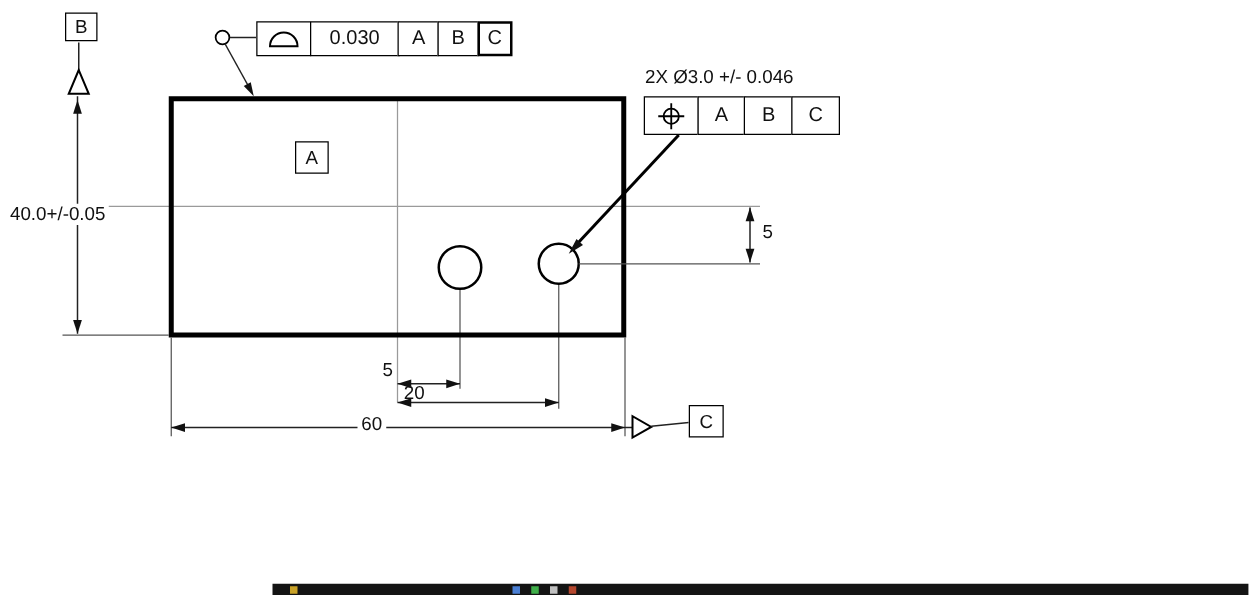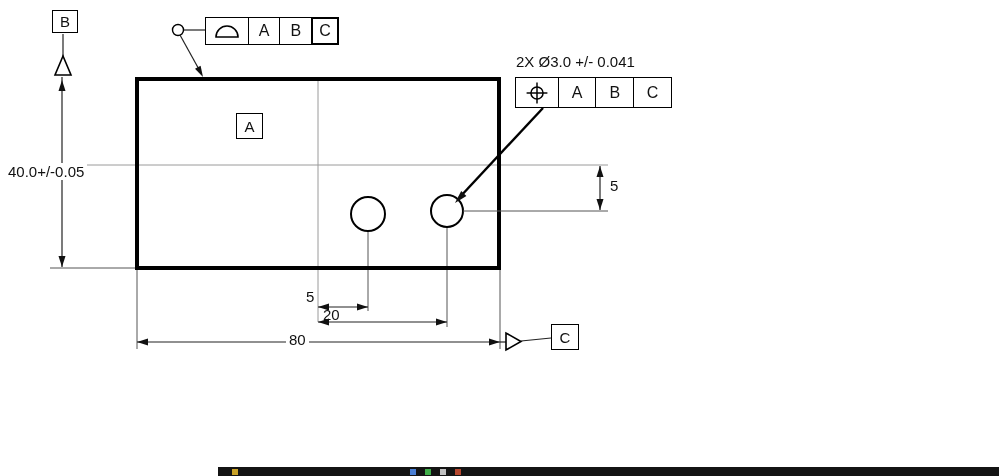--- a/index.html
+++ b/index.html
@@ -99,45 +99,46 @@
   <div class="dbox" style="left:52px;top:10px;width:26px;height:23px">B</div>
   <div class="dbox" style="left:236px;top:113px;width:27px;height:26px">A</div>
   <div class="dbox" style="left:551px;top:324px;width:28px;height:26px">C</div>
 
   <div class="fcf" style="left:205px;top:17px;height:28px">
     <span class="cell" style="width:44px">
       <svg width="26" height="18" viewBox="0 0 26 18">
           <path d="M 2 15 A 11 11 0 0 1 24 15 Z" fill="none" stroke="#000" stroke-width="1.6"></path>
         </svg>
     </span>
+    <span class="cell" style="width:72px">0.030</span>
     <span class="cell" style="width:33px">A</span>
     <span class="cell" style="width:33px">B</span>
     <span class="cell bold" style="width:28px">C</span>
   </div>
 
-  <div class="dimtext" style="left:516px;top:53px">2X Ø3.0 +/- 0.041</div>
+  <div class="dimtext" style="left:516px;top:53px">2X Ø3.0 +/- 0.046</div>
 
   <div class="fcf" style="left:515px;top:77px;height:31px">
     <span class="cell" style="width:44px">
       <svg width="26" height="26" viewBox="0 0 30 30">
         <circle cx="15" cy="15" r="7" fill="none" stroke="#000" stroke-width="1.7"></circle>
         <line x1="15" y1="3" x2="15" y2="27" stroke="#000" stroke-width="1.7"></line>
         <line x1="3" y1="15" x2="27" y2="15" stroke="#000" stroke-width="1.7"></line>
       </svg>
     </span>
     <span class="cell" style="width:39px">A</span>
     <span class="cell" style="width:39px">B</span>
     <span class="cell" style="width:39px">C</span>
   </div>
 
   <div class="dimtext bgwhite" style="left:5px;top:163px">40.0+/-0.05</div>
   <div class="dimtext" style="left:610px;top:177px">5</div>
   <div class="dimtext" style="left:306px;top:288px">5</div>
   <div class="dimtext" style="left:323px;top:306px">20</div>
-  <div class="dimtext bgwhite" style="left:286px;top:331px">80</div>
+  <div class="dimtext bgwhite" style="left:286px;top:331px">60</div>
 
   <div class="taskbar" style="background: rgb(20, 20, 20);">
     <span style="display:flex;align-items:center">
         <span class="tb-ico" style="background: rgb(201, 162, 39);"></span>
         <span class="tb-ico" style="background: rgb(74, 127, 212);"></span>
         <span class="tb-ico" style="background: rgb(63, 174, 73);"></span>
         <span class="tb-ico" style="background: rgb(192, 192, 192);"></span>
         <span class="tb-ico" style="background: rgb(181, 71, 46);"></span>
       </span>
   </div>

